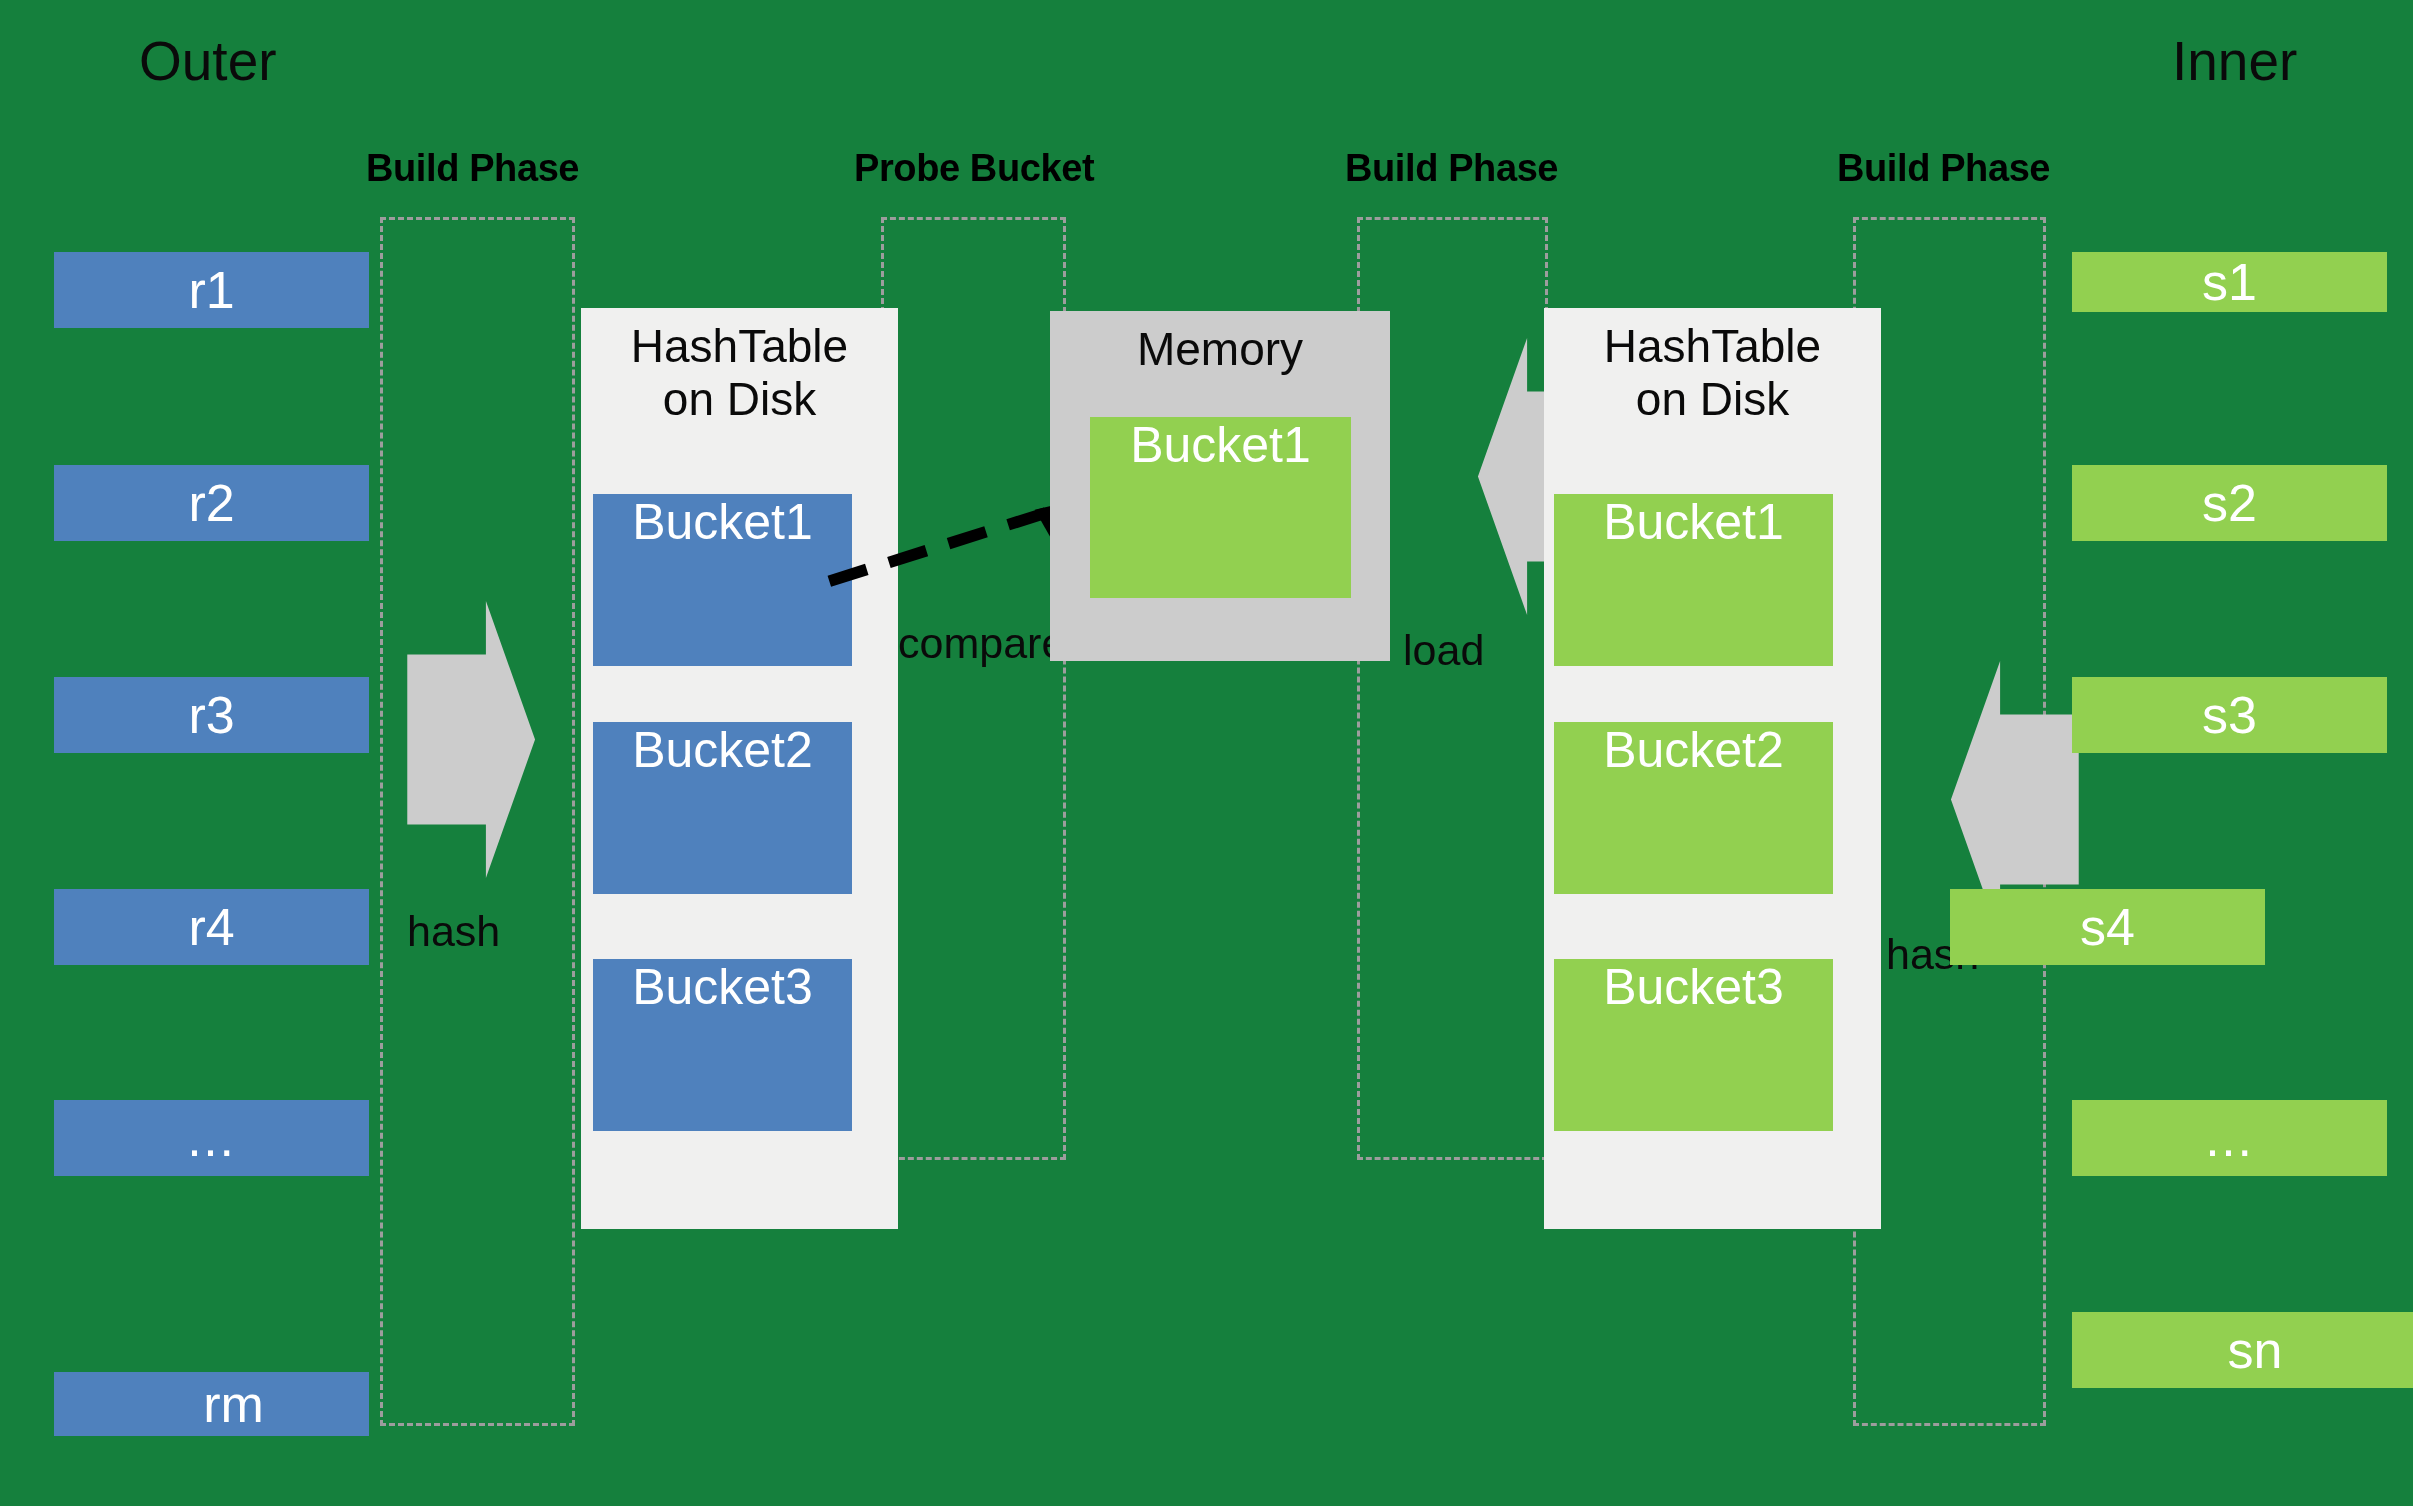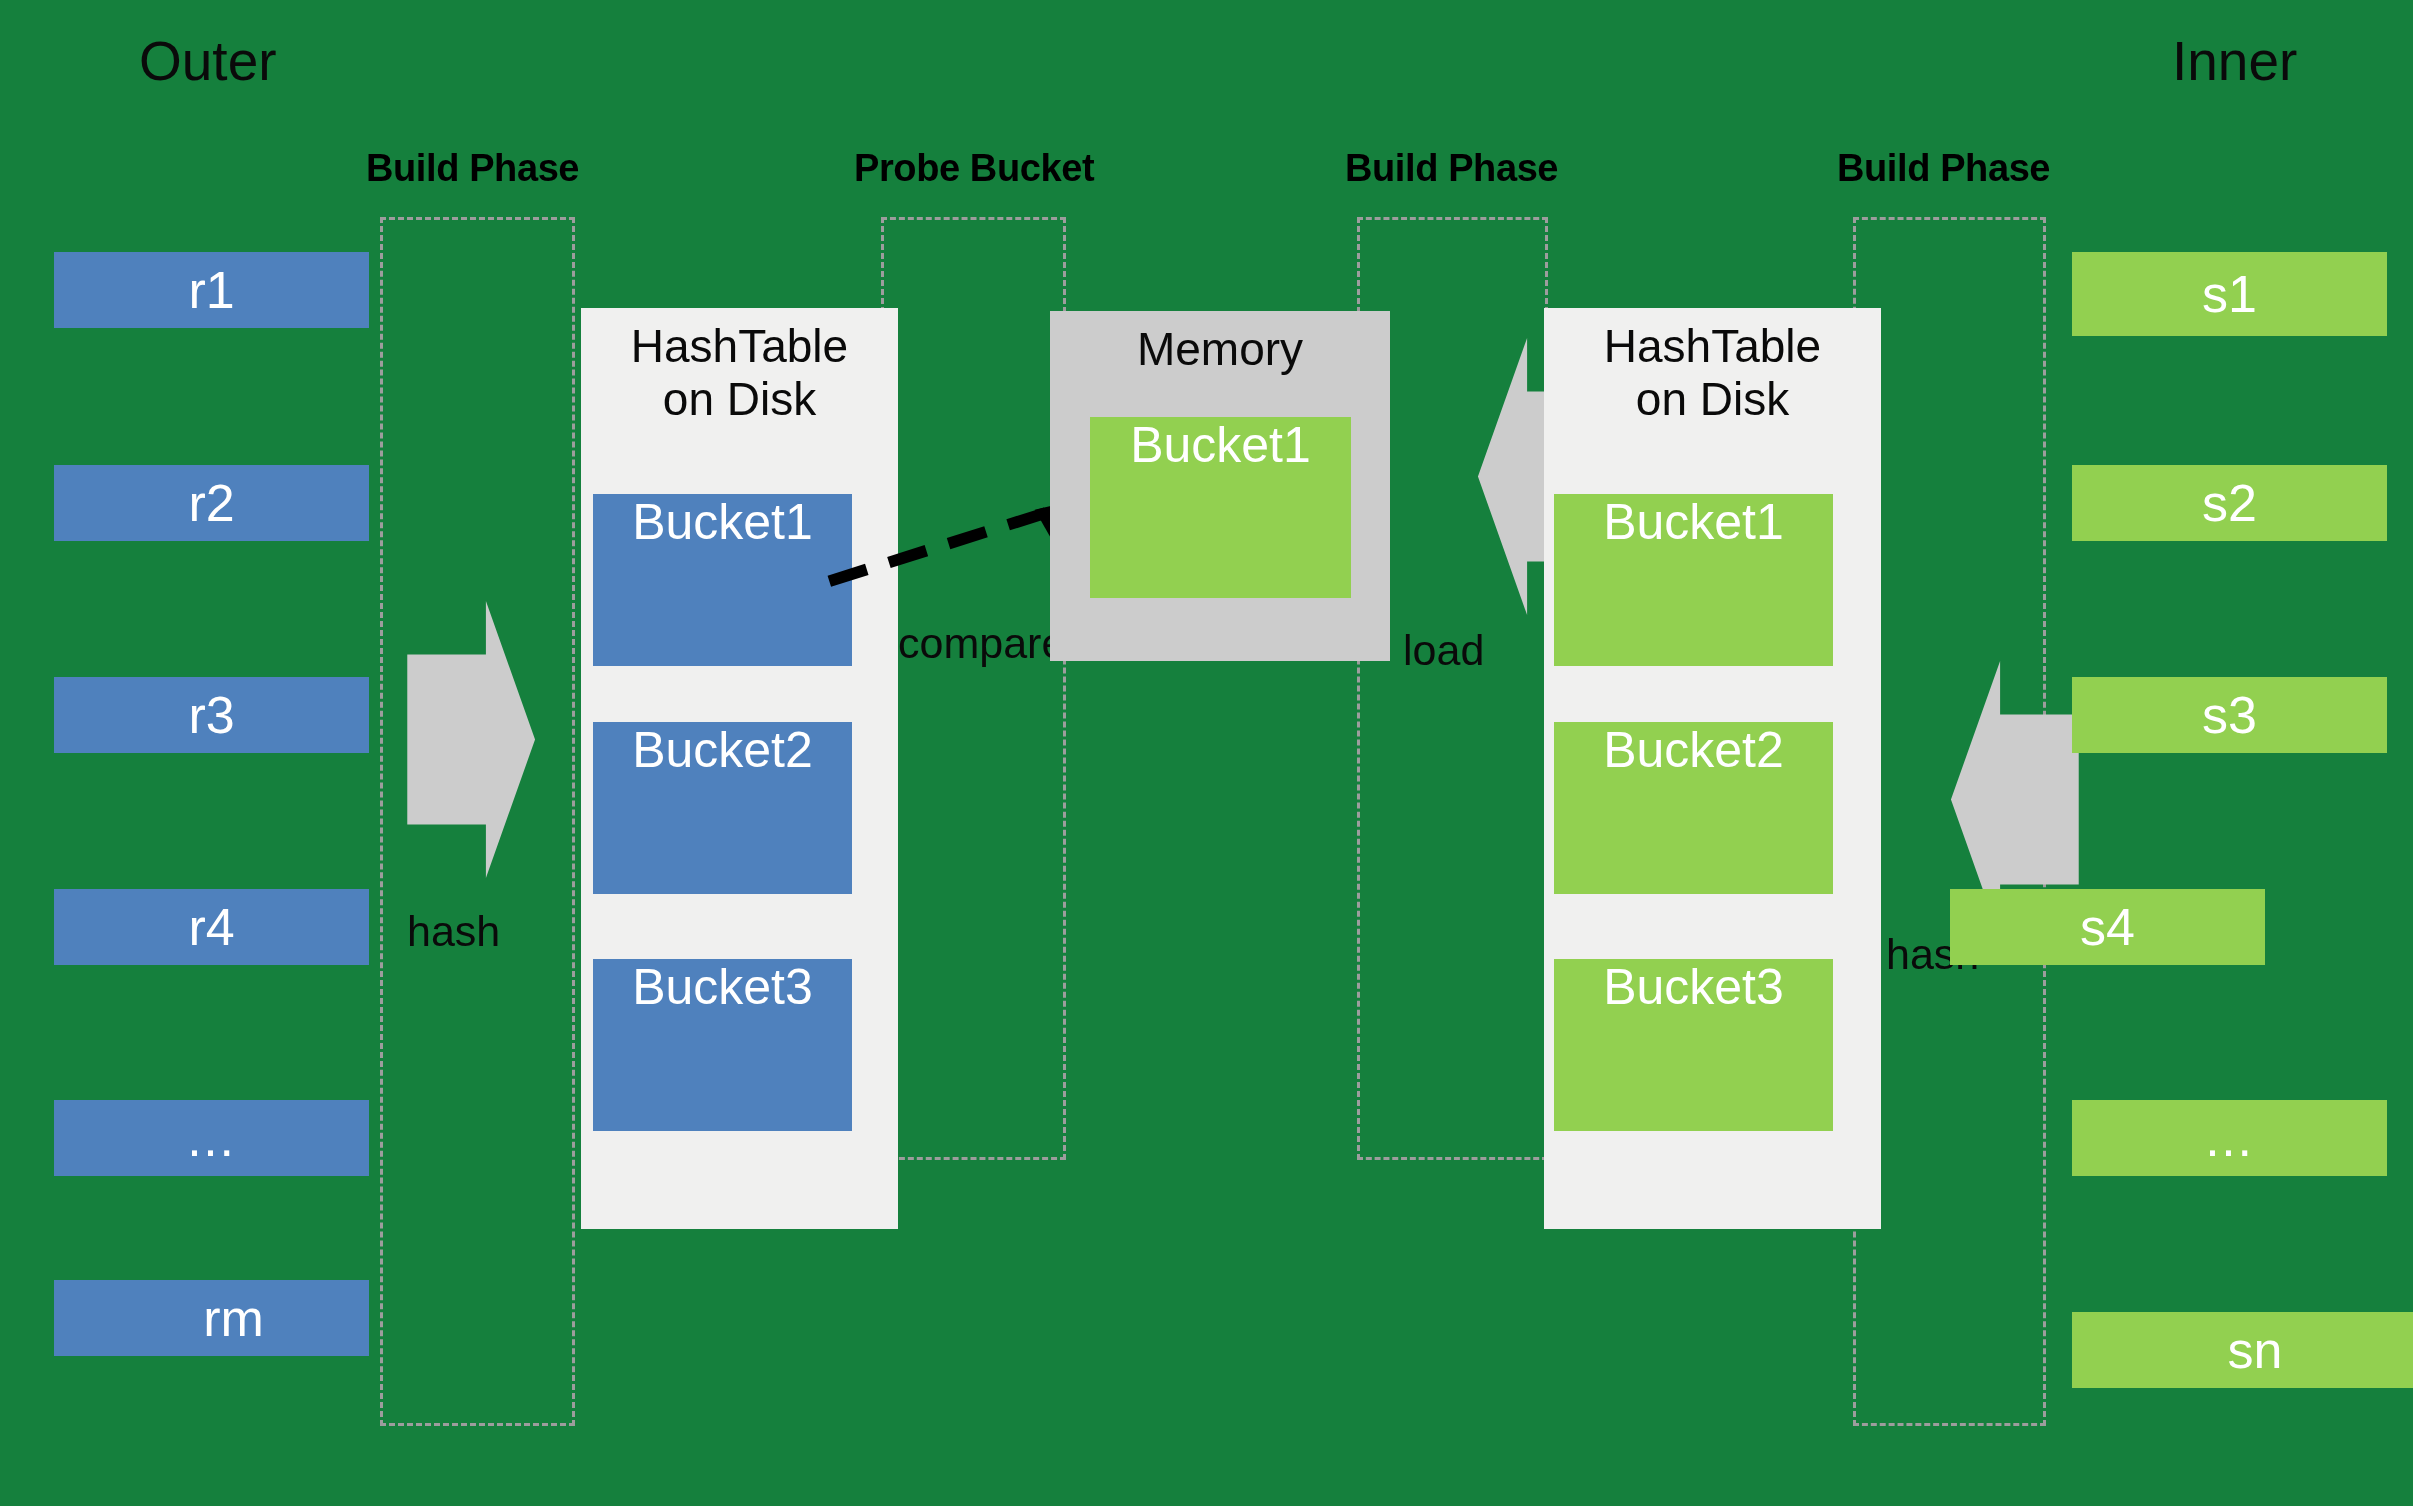--- a/index.html
+++ b/index.html
@@ -132,21 +132,21 @@
   </div>
   <div class="rec blue" style="left:54px; top:677px; width:315px; height:76px;">
     <span>r3</span>
   </div>
   <div class="rec blue" style="left:54px; top:889px; width:315px; height:76px;">
     <span>r4</span>
   </div>
   <div class="rec blue" style="left:54px; top:1100px; width:315px; height:76px;">
     <span class="dots">...</span>
   </div>
-  <div class="rec blue" style="left:54px; top:1280px; width:315px; height:76px;padding-left:44px;">
+  <div class="rec blue" style="left:54px; top:1372px; width:315px; height:64px;padding-left:44px;">
     <span>rm</span>
   </div>
 
   <svg class="arrow-svg" style="left:407px; top:601px; width:215px; height:277px;" viewBox="0 0 240 310">
     <polygon points="0,60 88,60 88,0 143,155 88,310 88,250 0,250" fill="#cccccc"></polygon>
   </svg>
   <div class="annot" style="left:407px; top:907px;">hash</div>
 
   <div class="ht-panel" style="left:581px; top:308px; width:317px; height:921px;"></div>
   <div class="ht-label" style="left:581px; top:320px; width:317px;">
@@ -202,21 +202,21 @@
   <div class="bucket green" style="left:1554px; top:959px; width:279px; height:172px;">
     <span>Bucket</span>
     <span>3</span>
   </div>
 
   <svg class="arrow-svg" style="left:1864px; top:661px; width:215px; height:277px;" viewBox="0 0 240 310">
     <polygon points="240,60 152,60 152,0 97,155 152,310 152,250 240,250" fill="#cccccc"></polygon>
   </svg>
   <div class="annot" style="left:1886px; top:930px;">hash</div>
 
-  <div class="rec green" style="left:2072px; top:252px; width:315px; height:84px;">
+  <div class="rec green" style="left:2072px; top:252px; width:315px; height:60px;">
     <span>s1</span>
   </div>
   <div class="rec green" style="left:2072px; top:465px; width:315px; height:76px;">
     <span>s2</span>
   </div>
   <div class="rec green" style="left:2072px; top:677px; width:315px; height:76px;">
     <span>s3</span>
   </div>
   <div class="rec green" style="left:1950px; top:889px; width:315px; height:76px;">
     <span>s4</span>

